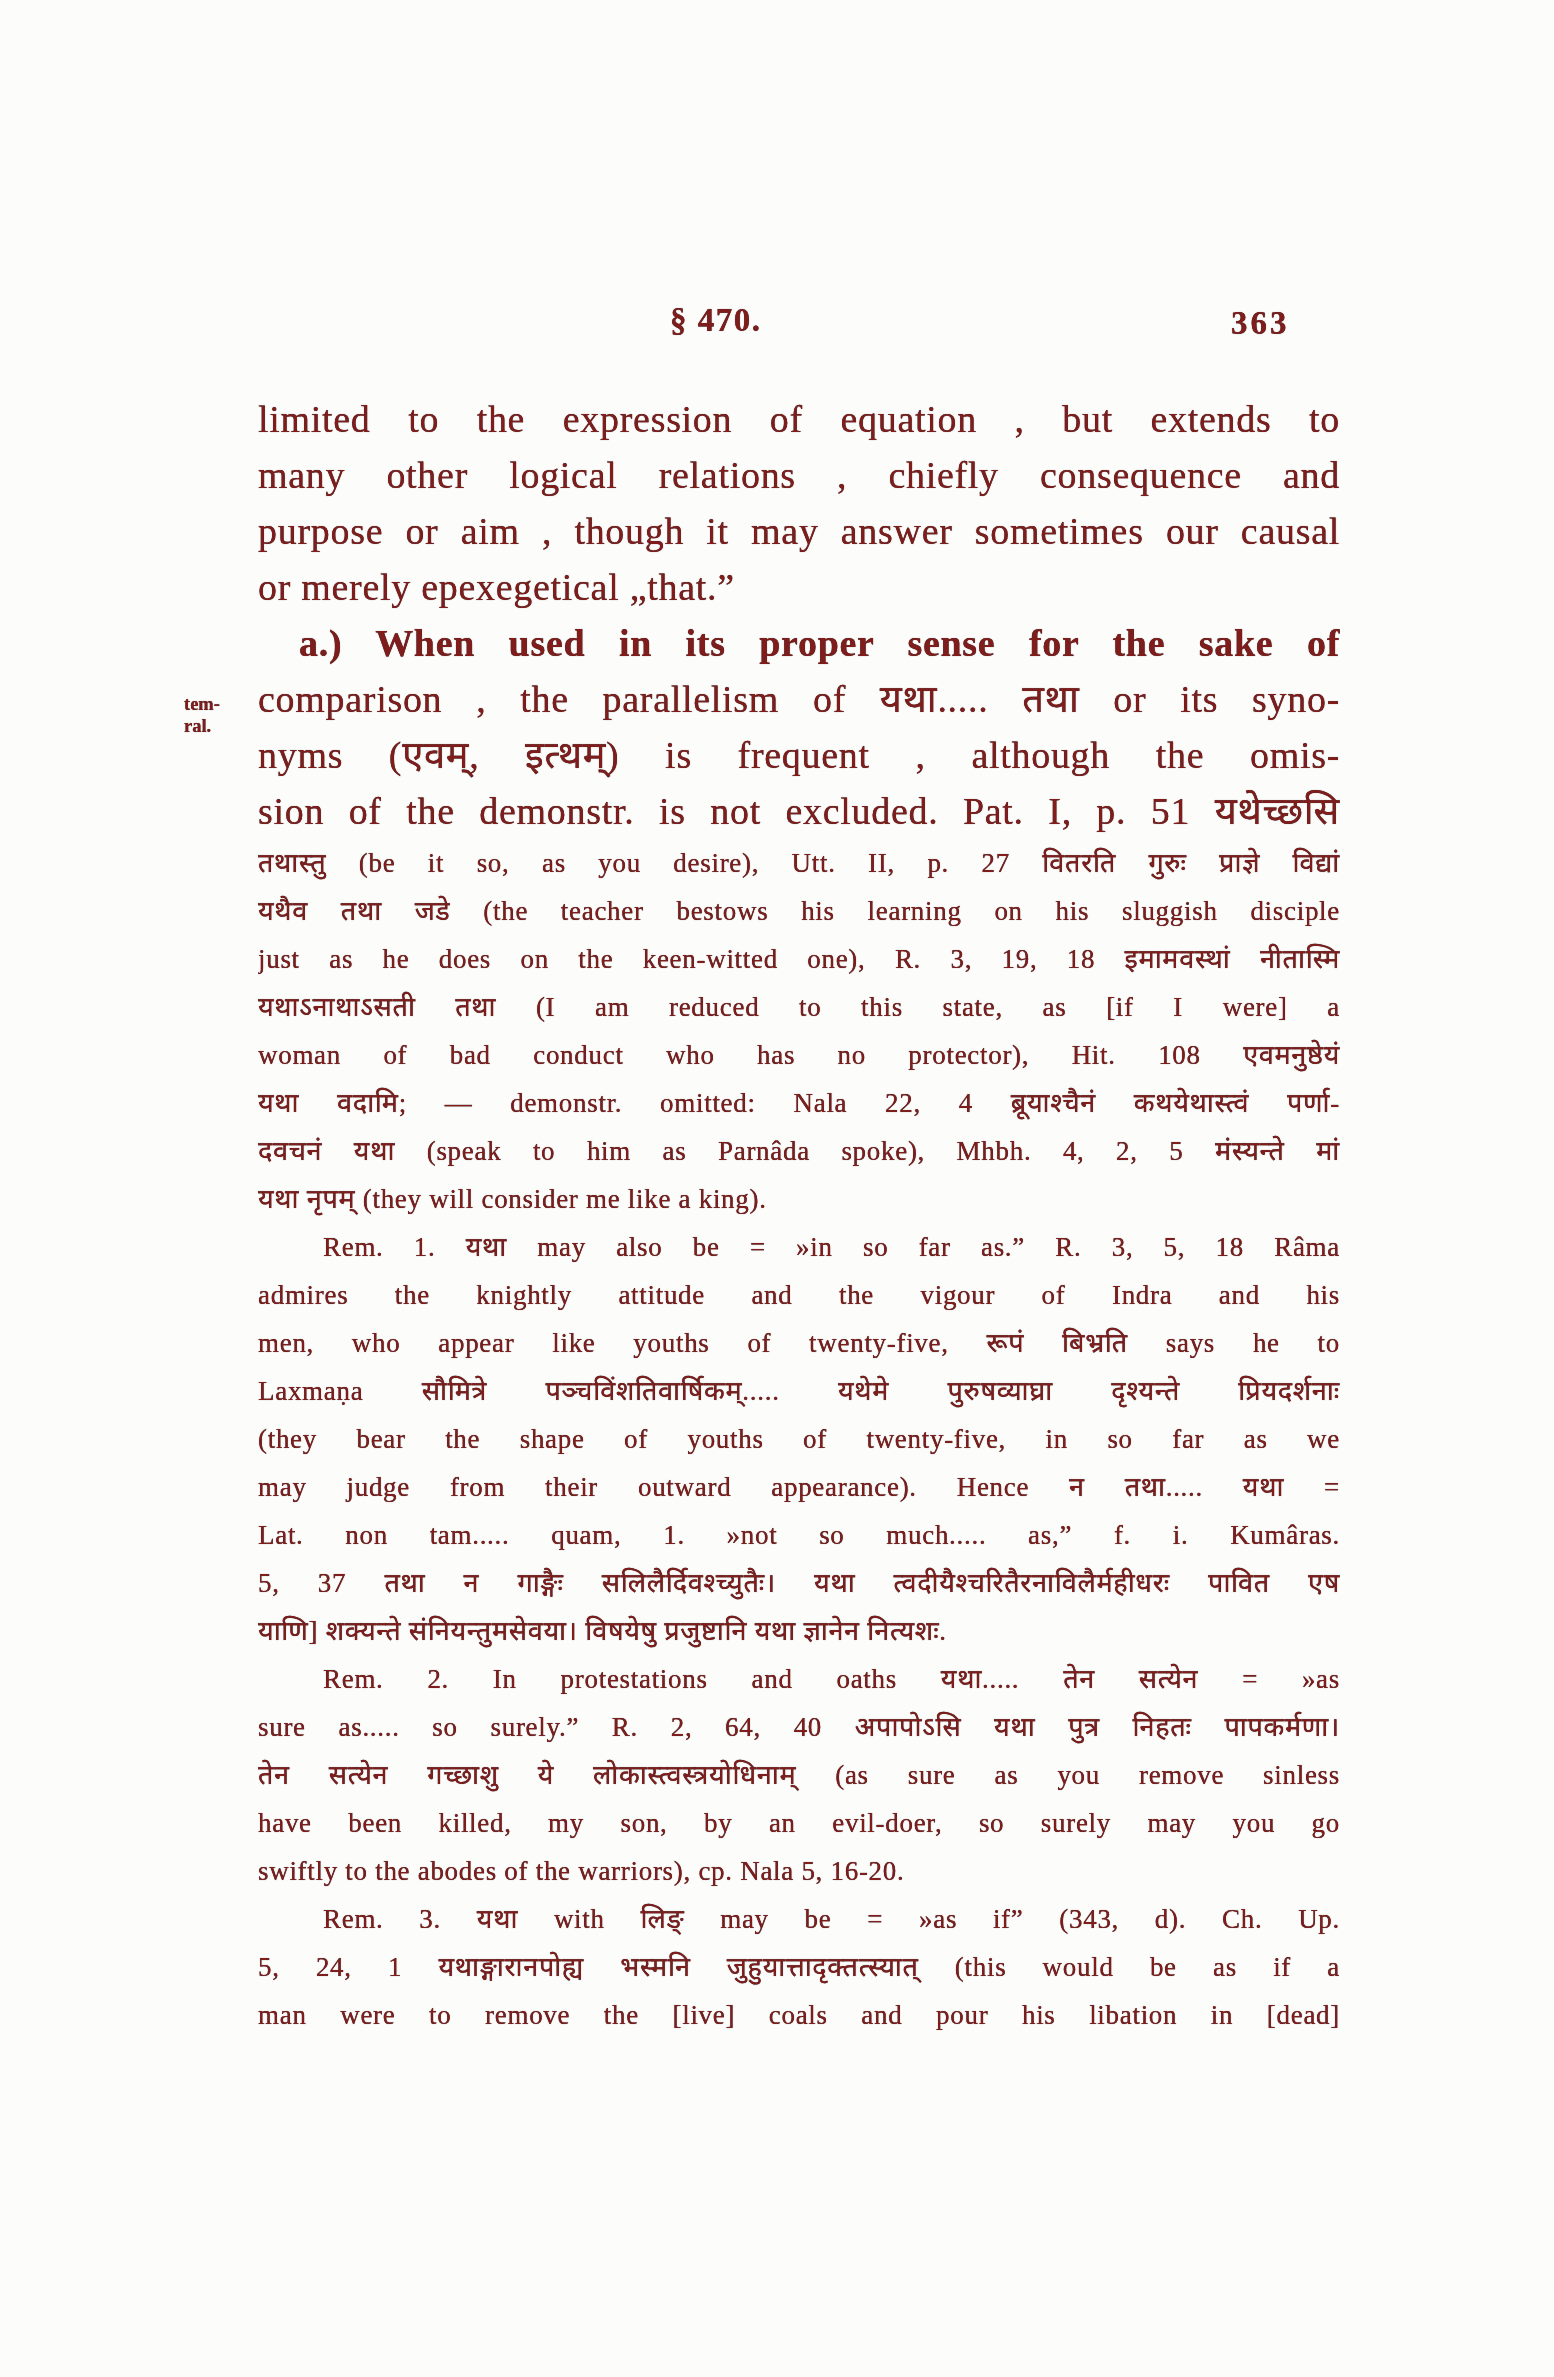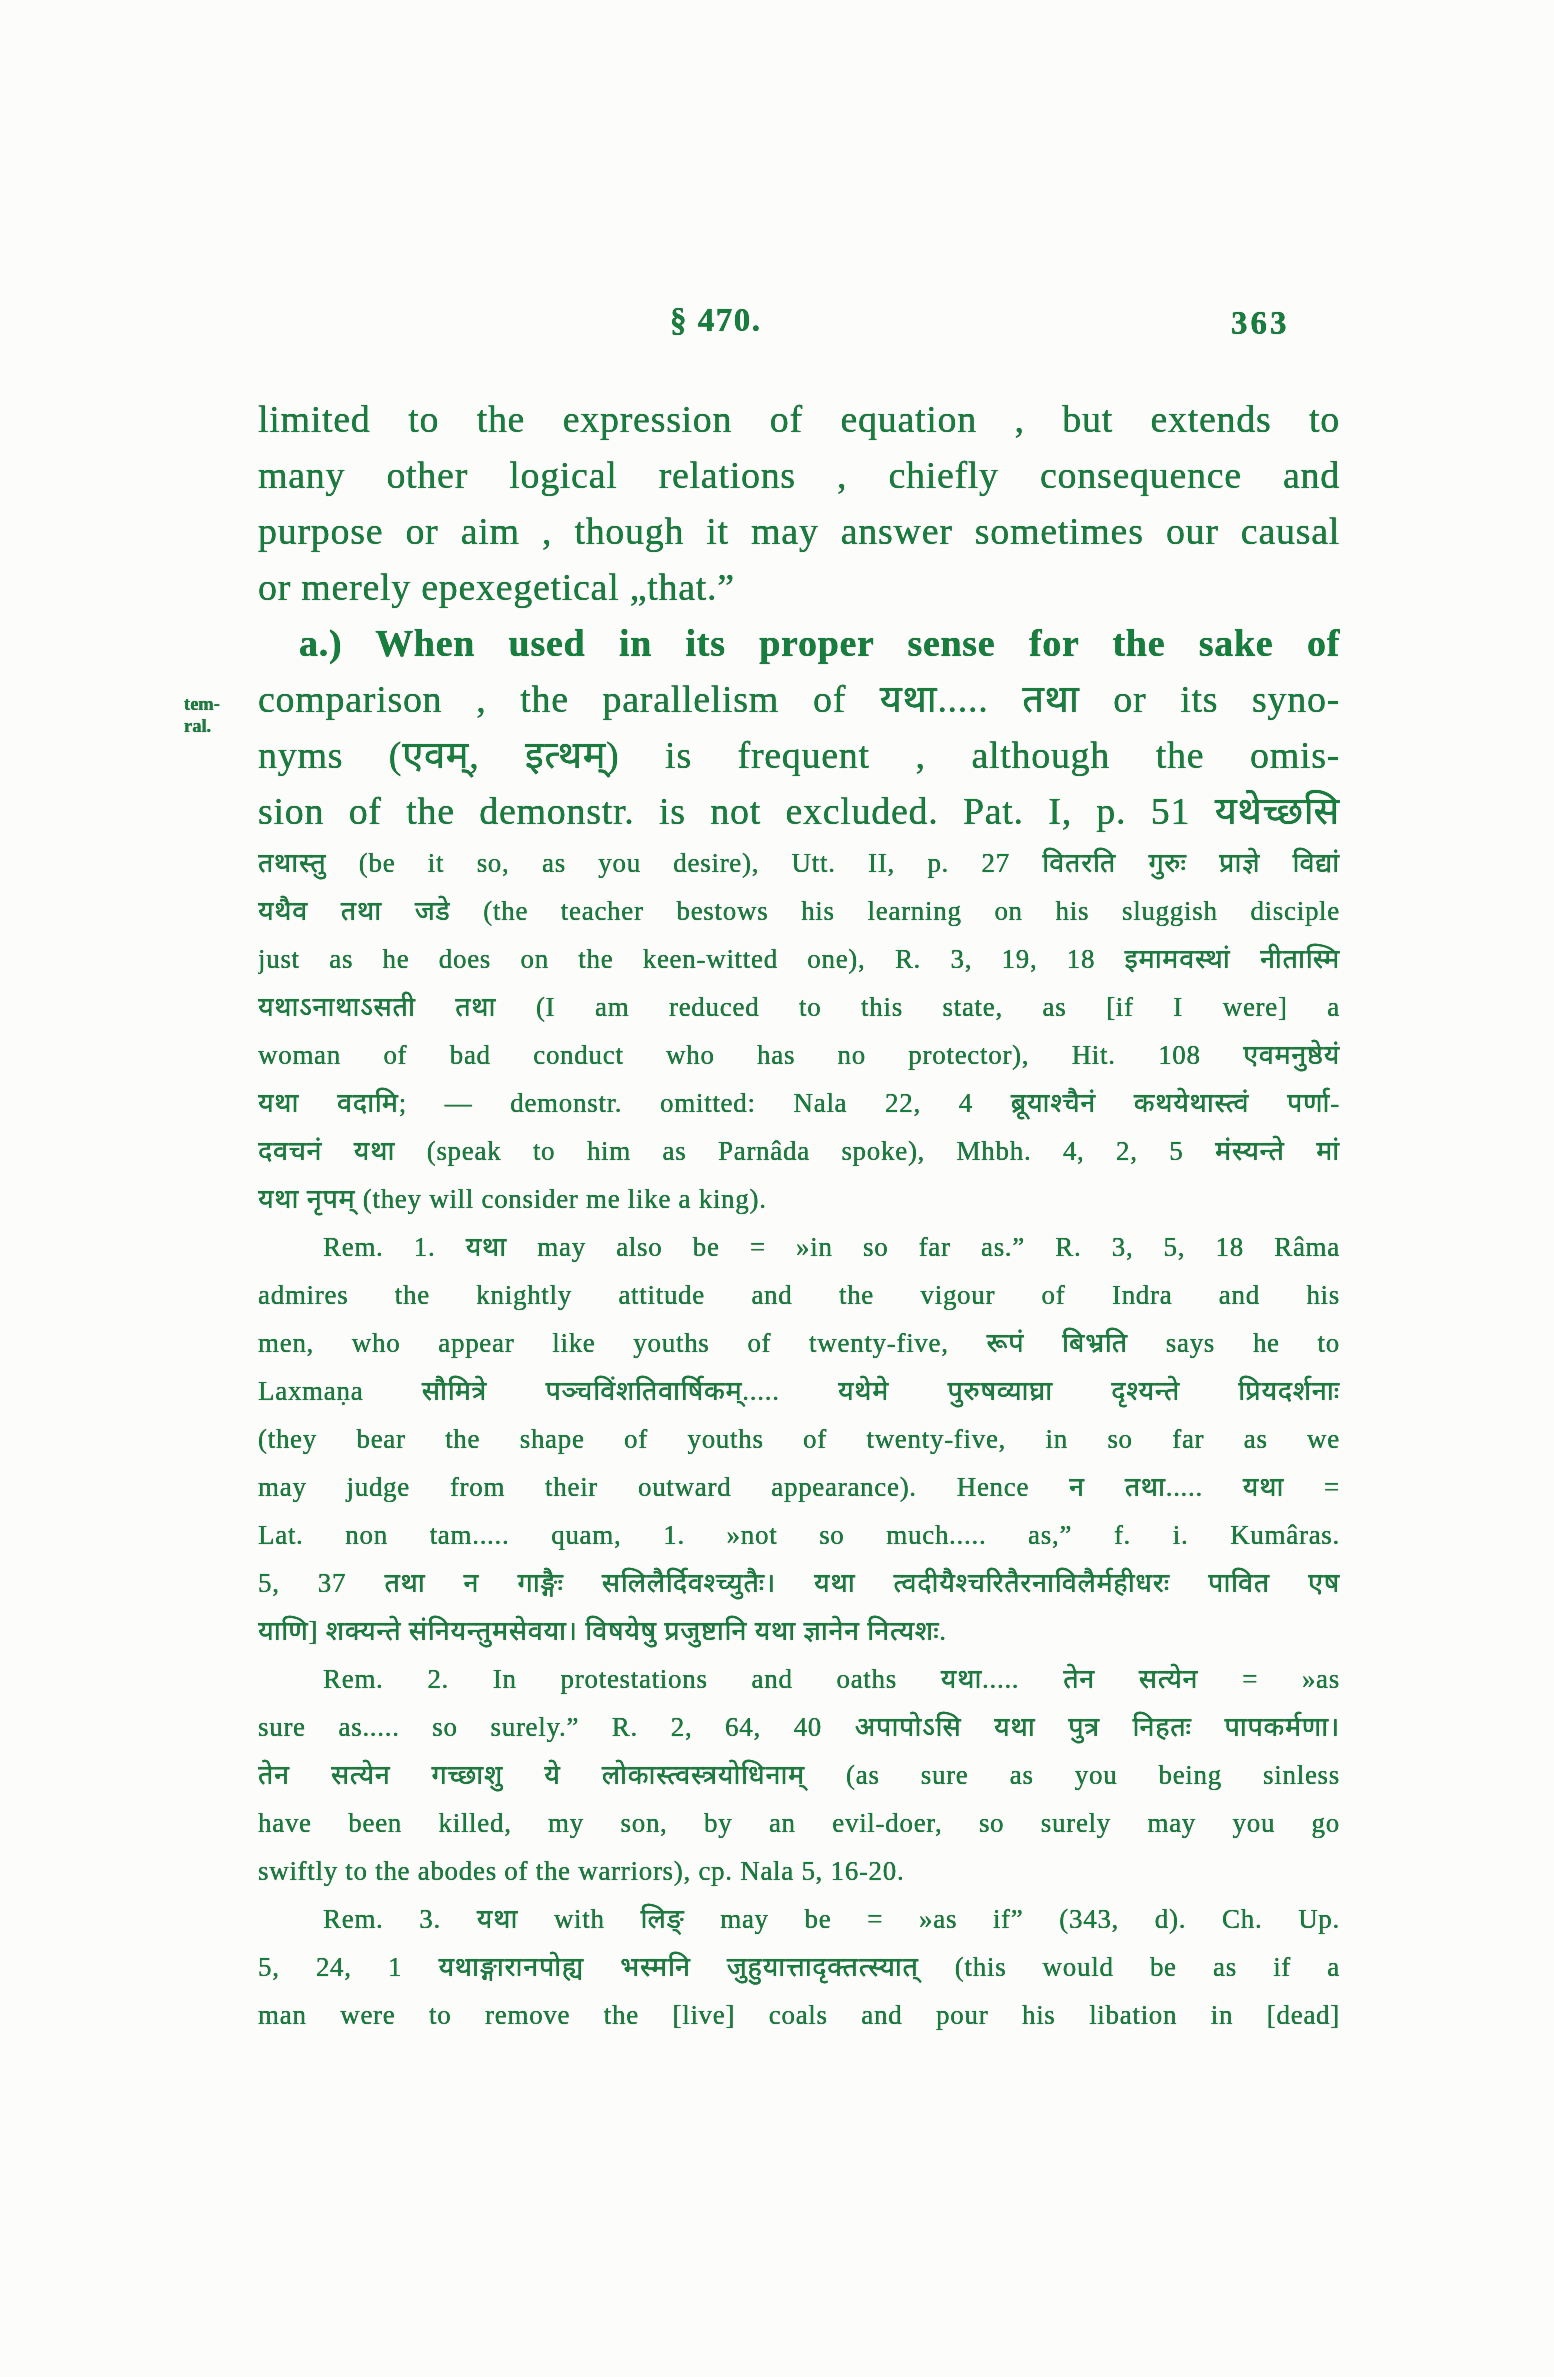--- a/index.html
+++ b/index.html
@@ -1,21 +1,21 @@
 <!DOCTYPE html>
 <html style="font-size:12px"><head>
 <meta charset="utf-8">
 <style>
   html, body { margin: 0; padding: 0; background: #e8e8e4; }
   .page {
     position: relative;
     width: 1555px;
     height: 2377px;
     background: #fcfcfa;
-    color: #15803d;
+    color: #7f1d1d;
     font-family: "Liberation Serif", "DejaVu Serif", serif;
     overflow: hidden;
   }
   .header { position: absolute; top: 302px; left: 0; width: 1555px; height: 52px; }
   .section-no {
     position: absolute; left: 670px; top: 0;
     font-size: 33px; font-weight: bold; letter-spacing: 1.5px;
     text-shadow: 0 0 0.7px #161616;
   }
   .page-no {
@@ -80,21 +80,21 @@
       <div class="line small">admires the knightly attitude and the vigour of Indra and his</div>
       <div class="line small">men, who appear like youths of twenty-five, रूपं बिभ्रति says he to</div>
       <div class="line small">Laxmaṇa सौमित्रे पञ्चविंशतिवार्षिकम्..... यथेमे पुरुषव्याघ्रा दृश्यन्ते प्रियदर्शनाः</div>
       <div class="line small">(they bear the shape of youths of twenty-five, in so far as we</div>
       <div class="line small">may judge from their outward appearance).  Hence न तथा..... यथा =</div>
       <div class="line small">Lat. non tam..... quam, 1. »not so much..... as,” f. i. Kumâras.</div>
       <div class="line small">5, 37 तथा न गाङ्गैः सलिलैर्दिवश्च्युतैः। यथा त्वदीयैश्चरितैरनाविलैर्महीधरः पावित एष</div>
       <div class="line small endline">याणि] शक्यन्ते संनियन्तुमसेवया। विषयेषु प्रजुष्टानि यथा ज्ञानेन नित्यशः.</div>
       <div class="line small ind2">Rem. 2. In protestations and oaths यथा..... तेन सत्येन = »as</div>
       <div class="line small">sure as..... so surely.” R. 2, 64, 40 अपापोऽसि यथा पुत्र निहतः पापकर्मणा।</div>
-      <div class="line small">तेन सत्येन गच्छाशु ये लोकास्त्वस्त्रयोधिनाम् (as sure as you being sinless</div>
+      <div class="line small">तेन सत्येन गच्छाशु ये लोकास्त्वस्त्रयोधिनाम् (as sure as you remove sinless</div>
       <div class="line small">have been killed, my son, by an evil-doer, so surely may you go</div>
       <div class="line small endline">swiftly to the abodes of the warriors), cp. Nala 5, 16-20.</div>
       <div class="line small ind2">Rem. 3. यथा with लिङ् may be = »as if” (343, d). Ch. Up.</div>
       <div class="line small">5, 24, 1  यथाङ्गारानपोह्य भस्मनि जुहुयात्तादृक्तत्स्यात् (this would be as if a</div>
       <div class="line small">man were to remove the [live] coals and pour his libation in [dead]</div>
     </div>
 
 </div>
 
 

